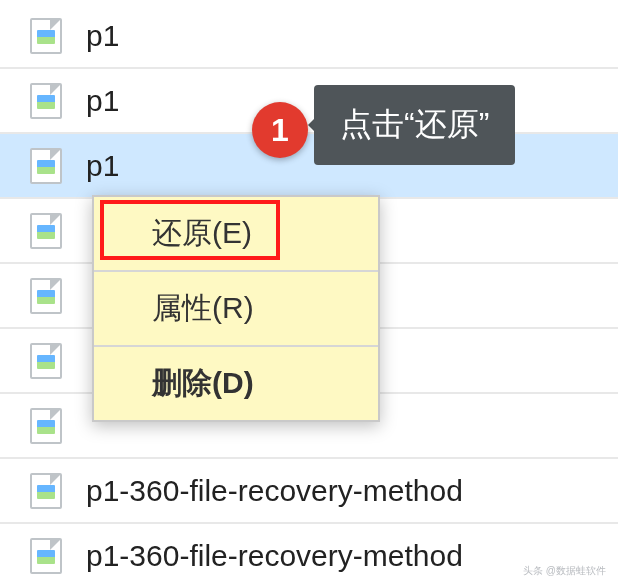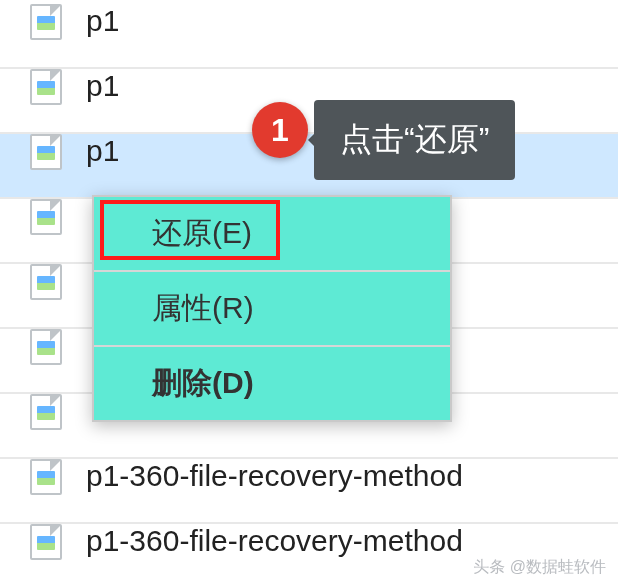--- a/index.html
+++ b/index.html
@@ -9,21 +9,21 @@
       font-family: "Microsoft YaHei", Arial, sans-serif;
       background: #ffffff;
       position: relative;
       overflow: hidden;
     }
     .file-list {
       padding-top: 4px;
     }
     .file-item {
       display: flex;
-      align-items: flex-start;
+      align-items: center;
       height: 65px;
       padding-left: 30px;
       border-bottom: 2px solid #e8e8e8;
     }
     .file-item.selected {
       background: #cfe8ff;
     }
     .file-icon {
       width: 32px;
       height: 36px;
@@ -51,22 +51,22 @@
     }
     .file-label {
       font-size: 30px;
       color: #222;
       white-space: nowrap;
     }
     .context-menu {
       position: absolute;
       left: 92px;
       top: 195px;
-      width: 360px;
-      background: #5eead4;
+      width: 288px;
+      background: #fef9c3;
       border: 2px solid #c9c9c9;
       box-shadow: 0 4px 16px rgba(0,0,0,0.25);
       z-index: 10;
     }
     .menu-item {
       padding: 16px 0 16px 58px;
       font-size: 30px;
       color: #333;
       border-bottom: 2px solid #d6d6d6;
     }
@@ -97,21 +97,21 @@
       font-weight: bold;
       display: flex;
       align-items: center;
       justify-content: center;
       z-index: 30;
       box-shadow: 0 2px 6px rgba(0,0,0,0.3);
     }
     .tooltip {
       position: absolute;
       left: 314px;
-      top: 100px;
+      top: 85px;
       background: #4f5559;
       color: #fff;
       font-size: 32px;
       padding: 18px 26px;
       border-radius: 4px;
       z-index: 25;
       white-space: nowrap;
     }
     .tooltip::before {
       content: "";
@@ -119,21 +119,21 @@
       left: -18px;
       top: 50%;
       transform: translateY(-50%);
       border: 12px solid transparent;
       border-right-color: #4f5559;
     }
     .watermark {
       position: absolute;
       right: 12px;
       bottom: 4px;
-      font-size: 16px;
+      font-size: 10px;
       color: #b9bcc0;
       z-index: 5;
     }
   </style>
 </head>
 <body>
 
 <div class="file-list">
   <div class="file-item">
     <span class="file-icon"></span>

